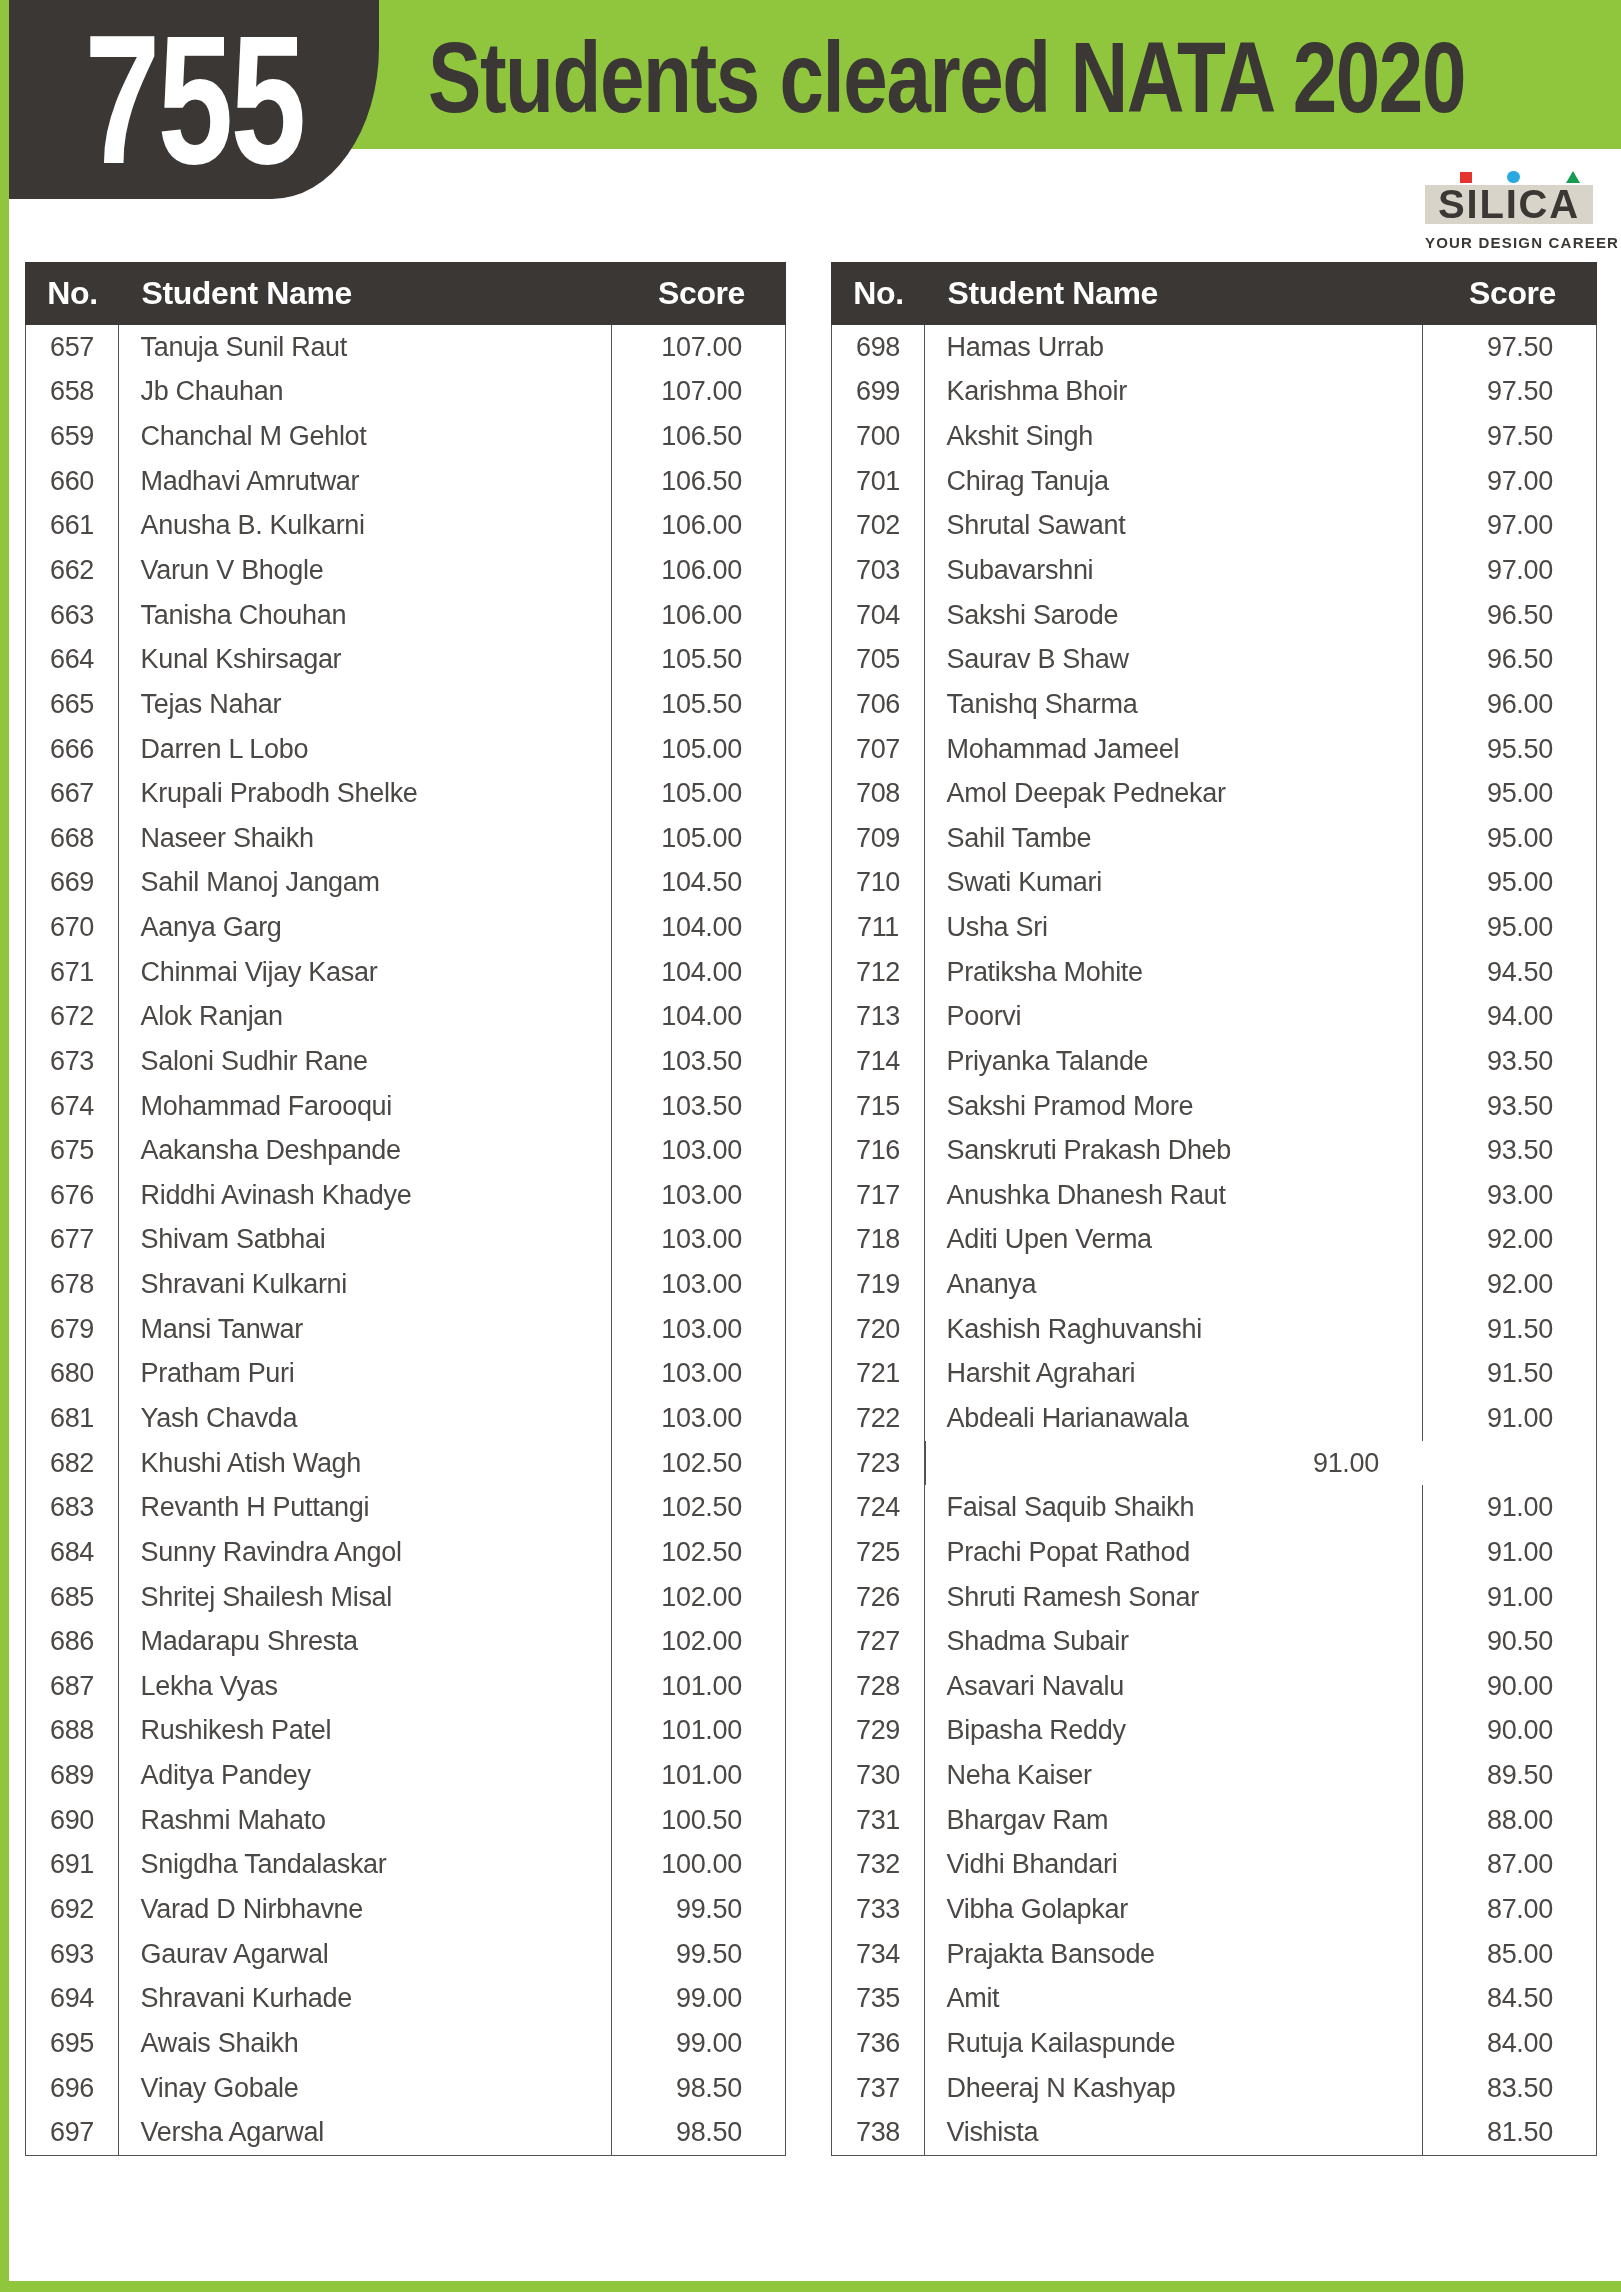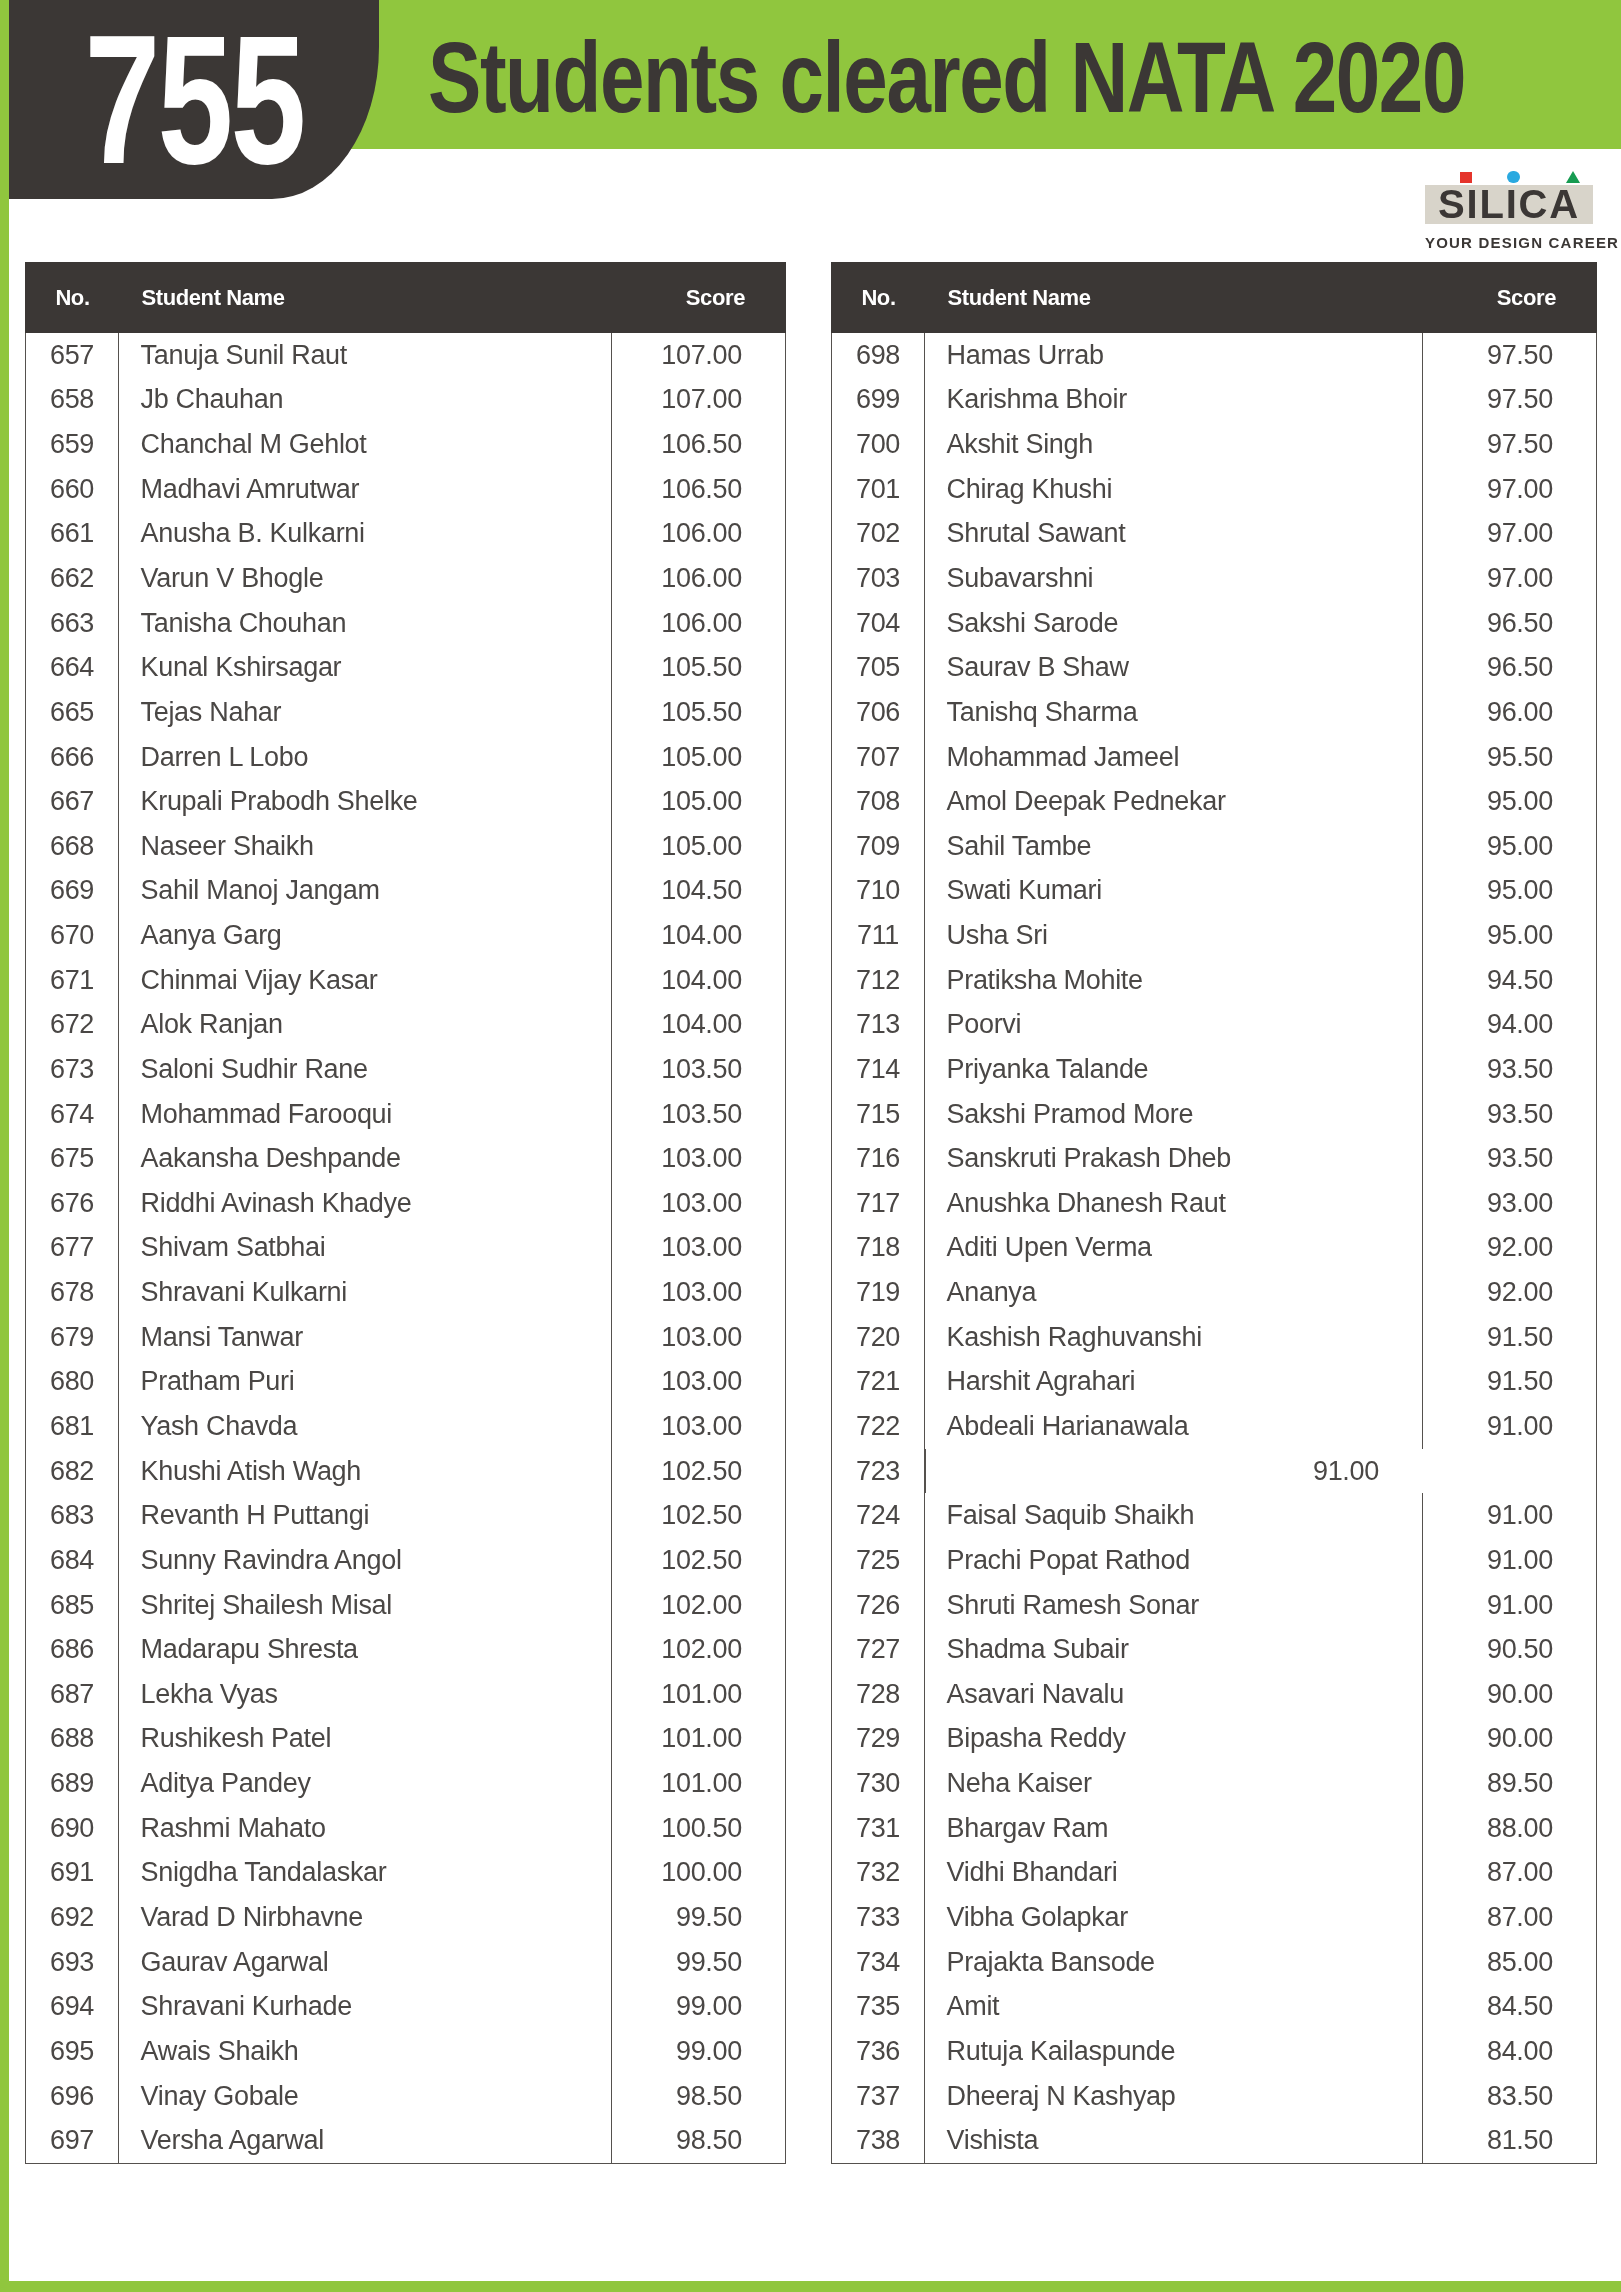--- a/index.html
+++ b/index.html
@@ -59,23 +59,23 @@
   .logo-tagline{
     margin-top:10px;color:#3b3735;font-weight:bold;
     font-size:15px;letter-spacing:1.2px;text-align:center;white-space:nowrap;
   }
 
   
   .rtable{position:absolute;top:262px;}
   .rtable.t-left{left:25px;width:761px;}
   .rtable.t-right{left:831px;width:766px;}
   .thead{
-    height:71px;background:#3b3735;color:#ffffff;
+    height:63px;background:#3b3735;color:#ffffff;
     display:grid;grid-template-columns:95px 1fr 176px;align-items:center;
-    font-weight:bold;font-size:22px;letter-spacing:-0.4px;
+    font-weight:bold;font-size:32px;letter-spacing:-0.4px;
   }
   .thead .h-no{text-align:center;}
   .thead .h-name{padding-left:21.5px;}
   .thead .h-score{text-align:right;padding-right:41px;}
   .tbody{
     height:1831px;
     border:1.8px solid #55514e;border-top:none;
     display:grid;grid-template-rows:repeat(41, 1fr);
     box-sizing:border-box;
   }
@@ -348,21 +348,21 @@
           <span class="cell c-name">Karishma Bhoir</span>
           <span class="cell c-score">97.50</span>
         </div>
         <div class="trow">
           <span class="cell c-no">700</span>
           <span class="cell c-name">Akshit Singh</span>
           <span class="cell c-score">97.50</span>
         </div>
         <div class="trow">
           <span class="cell c-no">701</span>
-          <span class="cell c-name">Chirag Khushi</span>
+          <span class="cell c-name">Chirag Tanuja</span>
           <span class="cell c-score">97.00</span>
         </div>
         <div class="trow">
           <span class="cell c-no">702</span>
           <span class="cell c-name">Shrutal Sawant</span>
           <span class="cell c-score">97.00</span>
         </div>
         <div class="trow">
           <span class="cell c-no">703</span>
           <span class="cell c-name">Subavarshni</span>

